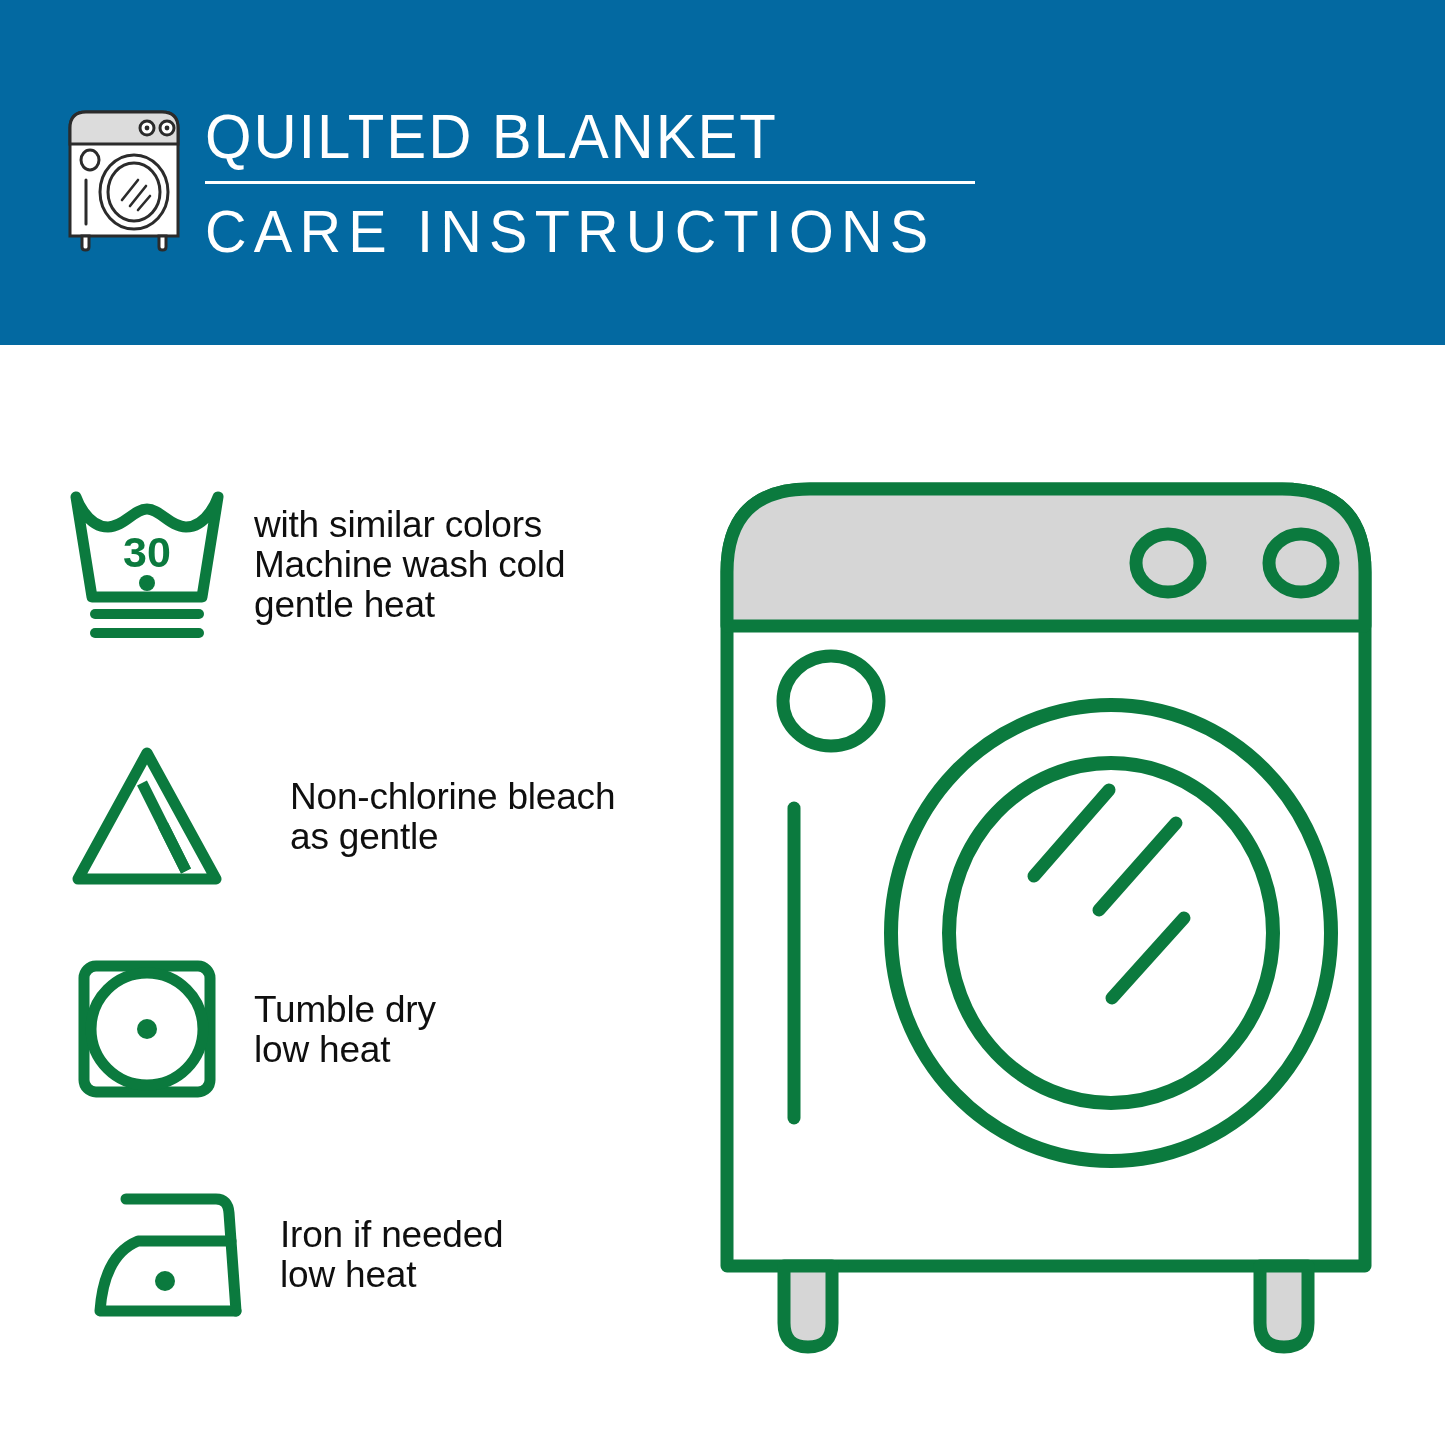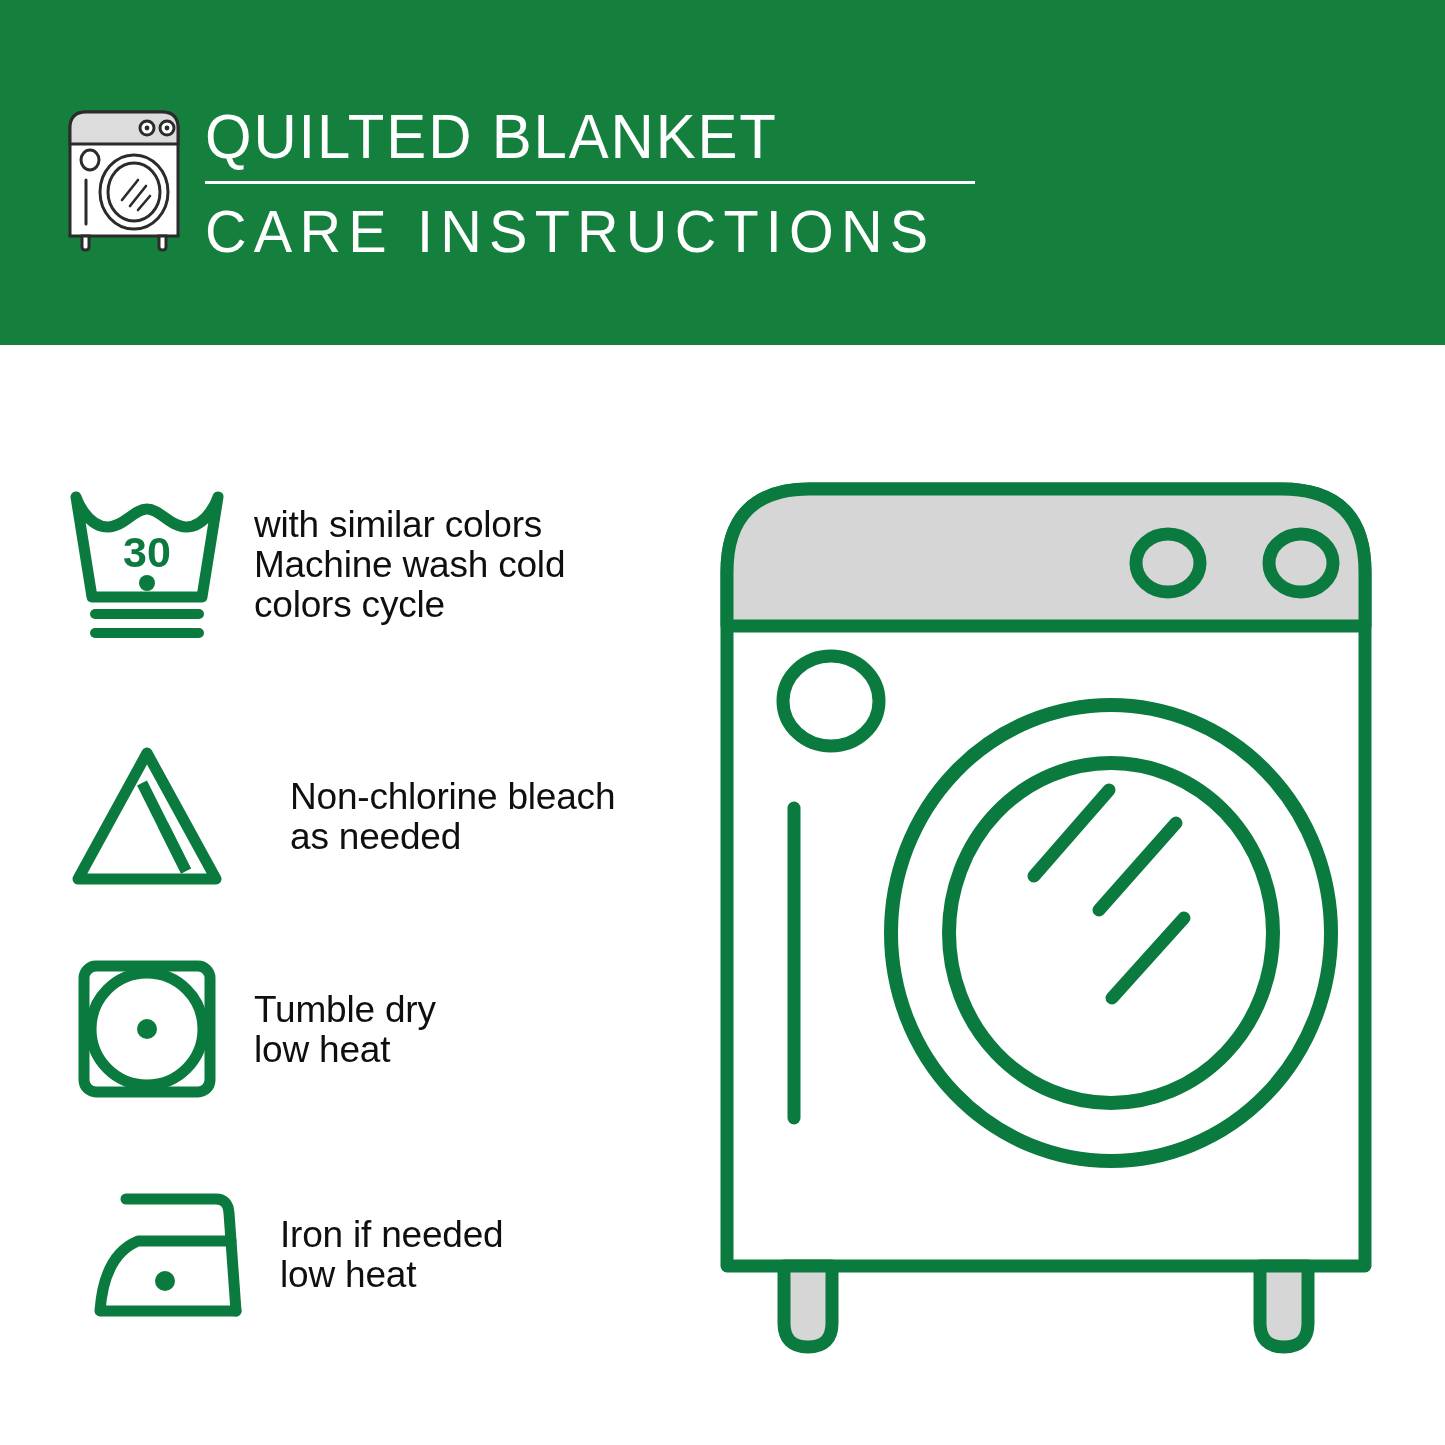--- a/index.html
+++ b/index.html
@@ -18,21 +18,21 @@
     overflow: hidden;
   }
 
   
   #header-band {
     position: absolute;
     left: 0;
     top: 0;
     width: 1445px;
     height: 345px;
-    background: #15803d;
+    background: #0369a1;
   }
   #header-logo {
     position: absolute;
     left: 64px;
     top: 104px;
     width: 120px;
     height: 148px;
   }
   #header-titles {
     position: absolute;
@@ -174,37 +174,37 @@
 
           <circle cx="85" cy="98" r="8" fill="#0b7a3e"></circle>
 
           <rect x="28" y="124" width="114" height="10" rx="5" fill="#0b7a3e"></rect>
           <rect x="28" y="143" width="114" height="10" rx="5" fill="#0b7a3e"></rect>
         </svg>
       </div>
       <div class="care-text">
         <span class="ln">with similar colors</span>
         <span class="ln">Machine wash cold</span>
-        <span class="ln">colors cycle</span>
+        <span class="ln">gentle heat</span>
       </div>
     </div>
 
     <div class="care-row" id="care-row-1">
       <div class="care-symbol">
         <svg viewBox="0 0 170 160" width="170" height="160" aria-hidden="true">
 
           <path d="M85 16 L154 142 L16 142 Z" fill="none" stroke="#0b7a3e" stroke-width="11" stroke-linejoin="round"></path>
 
           <line x1="80" y1="46" x2="124" y2="134" stroke="#0b7a3e" stroke-width="11" stroke-linecap="butt"></line>
           <line x1="101" y1="88" x2="124" y2="134" stroke="#0b7a3e" stroke-width="11" stroke-linecap="butt"></line>
         </svg>
       </div>
       <div class="care-text">
         <span class="ln">Non-chlorine bleach</span>
-        <span class="ln">as needed</span>
+        <span class="ln">as gentle</span>
       </div>
     </div>
 
     <div class="care-row" id="care-row-2">
       <div class="care-symbol">
         <svg viewBox="0 0 170 160" width="170" height="160" aria-hidden="true">
           <rect x="22" y="16" width="126" height="126" rx="12" ry="12" fill="none" stroke="#0b7a3e" stroke-width="11"></rect>
           <circle cx="85" cy="79" r="56" fill="none" stroke="#0b7a3e" stroke-width="11"></circle>
           <circle cx="85" cy="79" r="10" fill="#0b7a3e"></circle>
         </svg>

